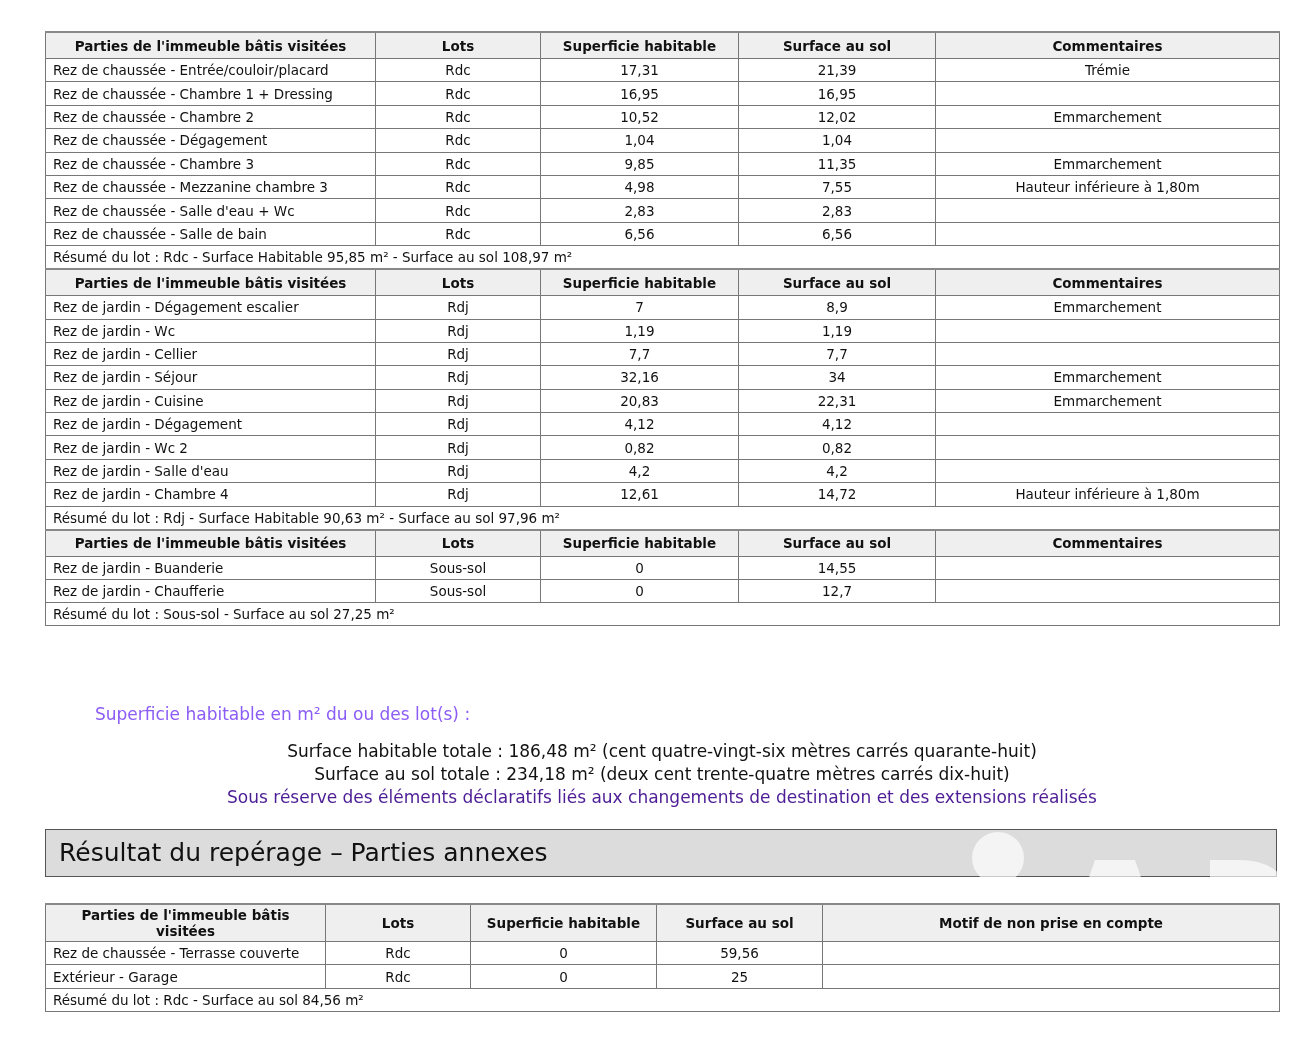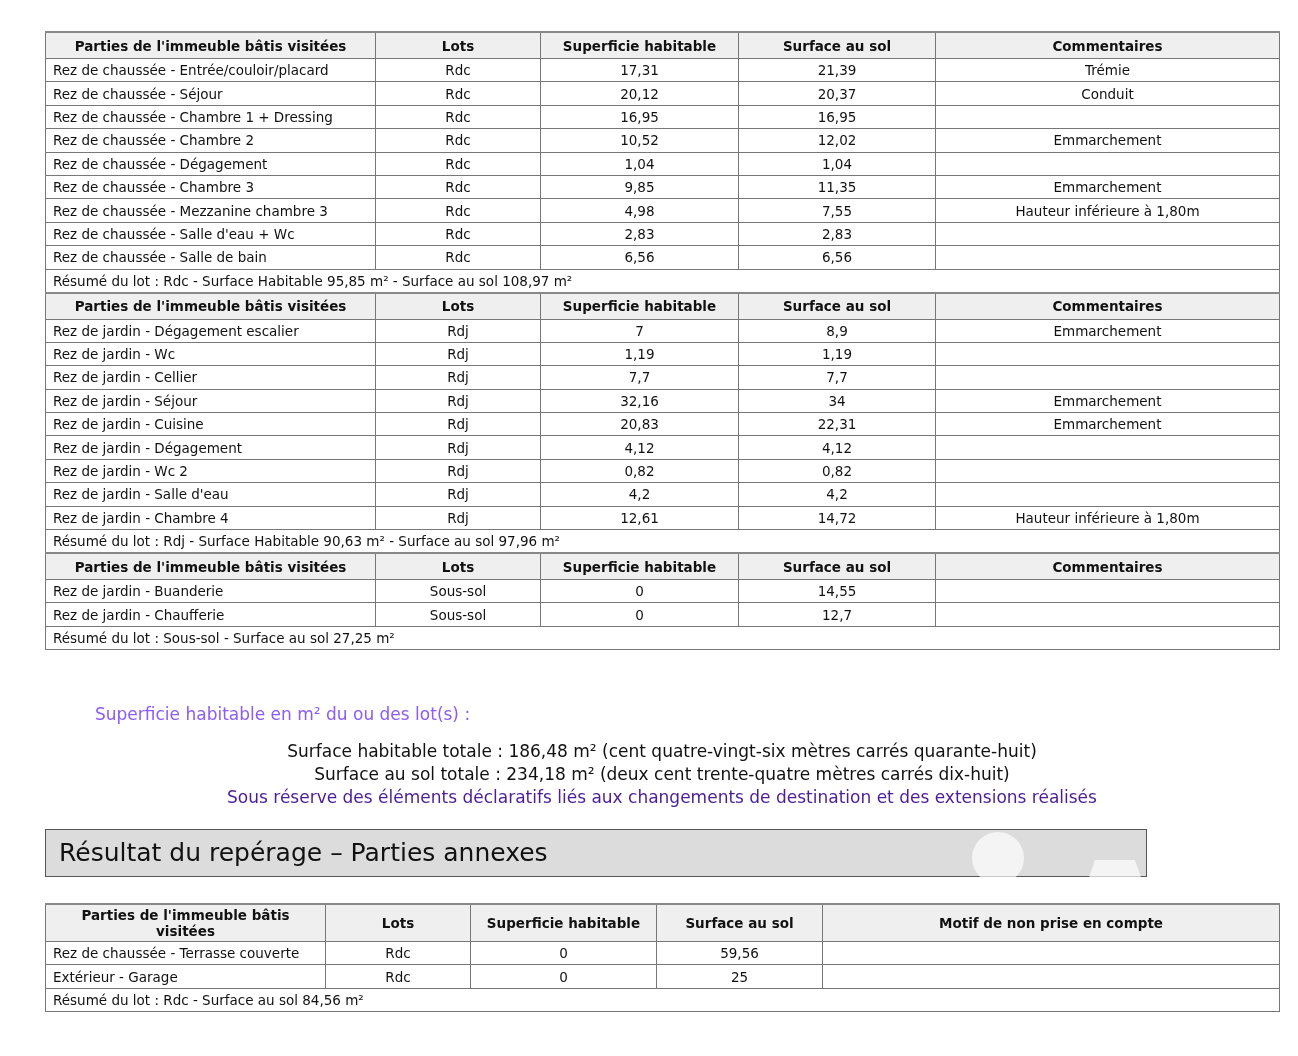--- a/index.html
+++ b/index.html
@@ -29,21 +29,21 @@
     .totals-intro {
       position: absolute; left: 95px; top: 704px; font-size: 17px; color: #8b5cf6;
     }
     .totals {
       position: absolute; left: 45px; width: 1234px; top: 740px;
       text-align: center; font-weight: normal; font-size: 17px; line-height: 23px;
     }
     .totals .red { color: #4c1d95; }
 
     .section-title {
-      position: absolute; left: 45px; top: 829px; width: 1102px; height: 48px;
+      position: absolute; left: 45px; top: 829px; width: 1232px; height: 48px;
       background: #dcdcdc; border: 1px solid #555; box-sizing: border-box;
       font-size: 25px; line-height: 46px; padding-left: 13px; color: #111;
     }
     #annex-table { top: 903px; font-size: 13.5px; }
     #annex-table th { height: 36px; line-height: 16px; white-space: normal; }
     .acol-a { width: 280px; } .acol-b { width: 145px; } .acol-c { width: 186px; } .acol-d { width: 166px; } .acol-e { width: 457px; }
 
     .watermark {
       position: absolute; left: 960px; top: 830px; width: 320px; height: 190px;
       pointer-events: none; opacity: 0.85;
@@ -69,27 +69,20 @@
         <th>Commentaires</th>
       </tr>
       <tr>
         <td class="l">Rez de chaussée - Entrée/couloir/placard</td>
         <td class="c">Rdc</td>
         <td class="c">17,31</td>
         <td class="c">21,39</td>
         <td class="c">Trémie</td>
       </tr>
       <tr>
-        <td class="l">Rez de chaussée - Séjour</td>
-        <td class="c">Rdc</td>
-        <td class="c">20,12</td>
-        <td class="c">20,37</td>
-        <td class="c">Conduit</td>
-      </tr>
-      <tr>
         <td class="l">Rez de chaussée - Chambre 1 + Dressing</td>
         <td class="c">Rdc</td>
         <td class="c">16,95</td>
         <td class="c">16,95</td>
         <td class="c"></td>
       </tr>
       <tr>
         <td class="l">Rez de chaussée - Chambre 2</td>
         <td class="c">Rdc</td>
         <td class="c">10,52</td>

